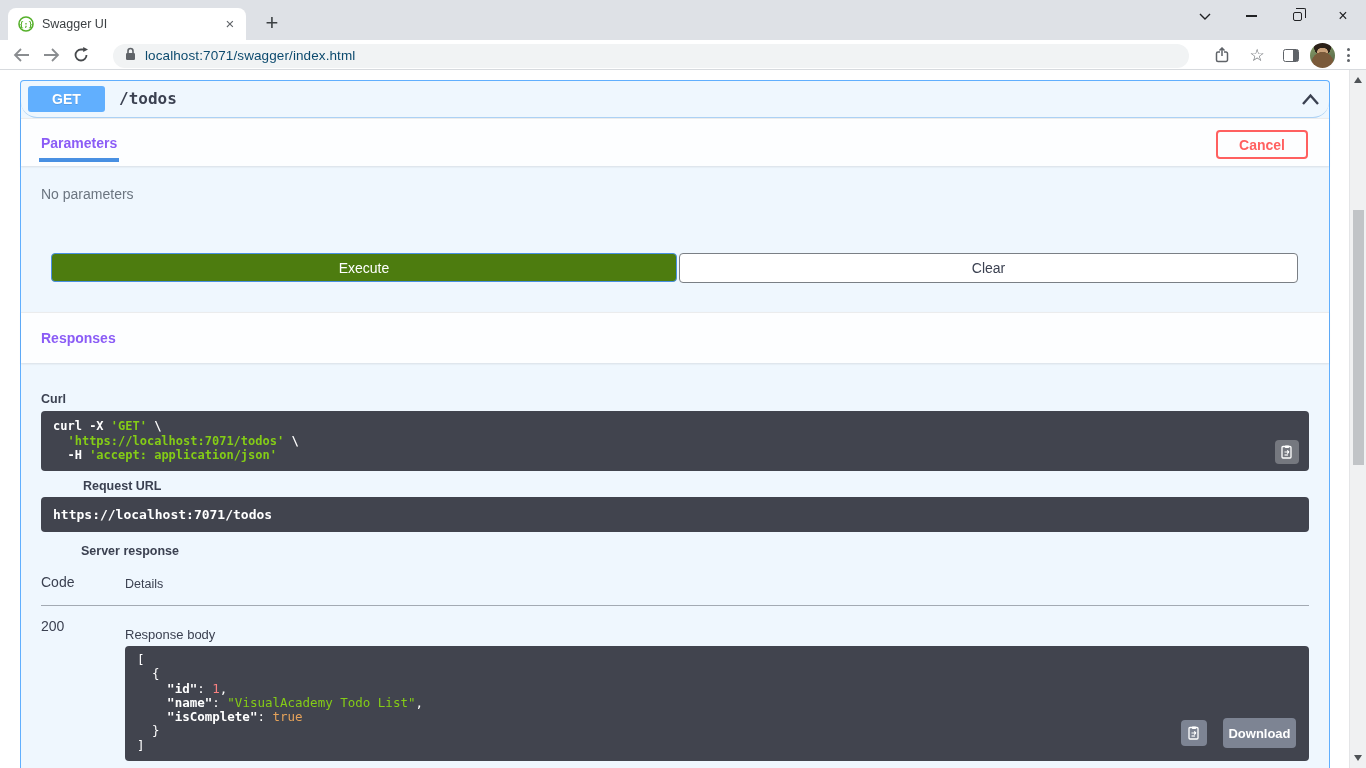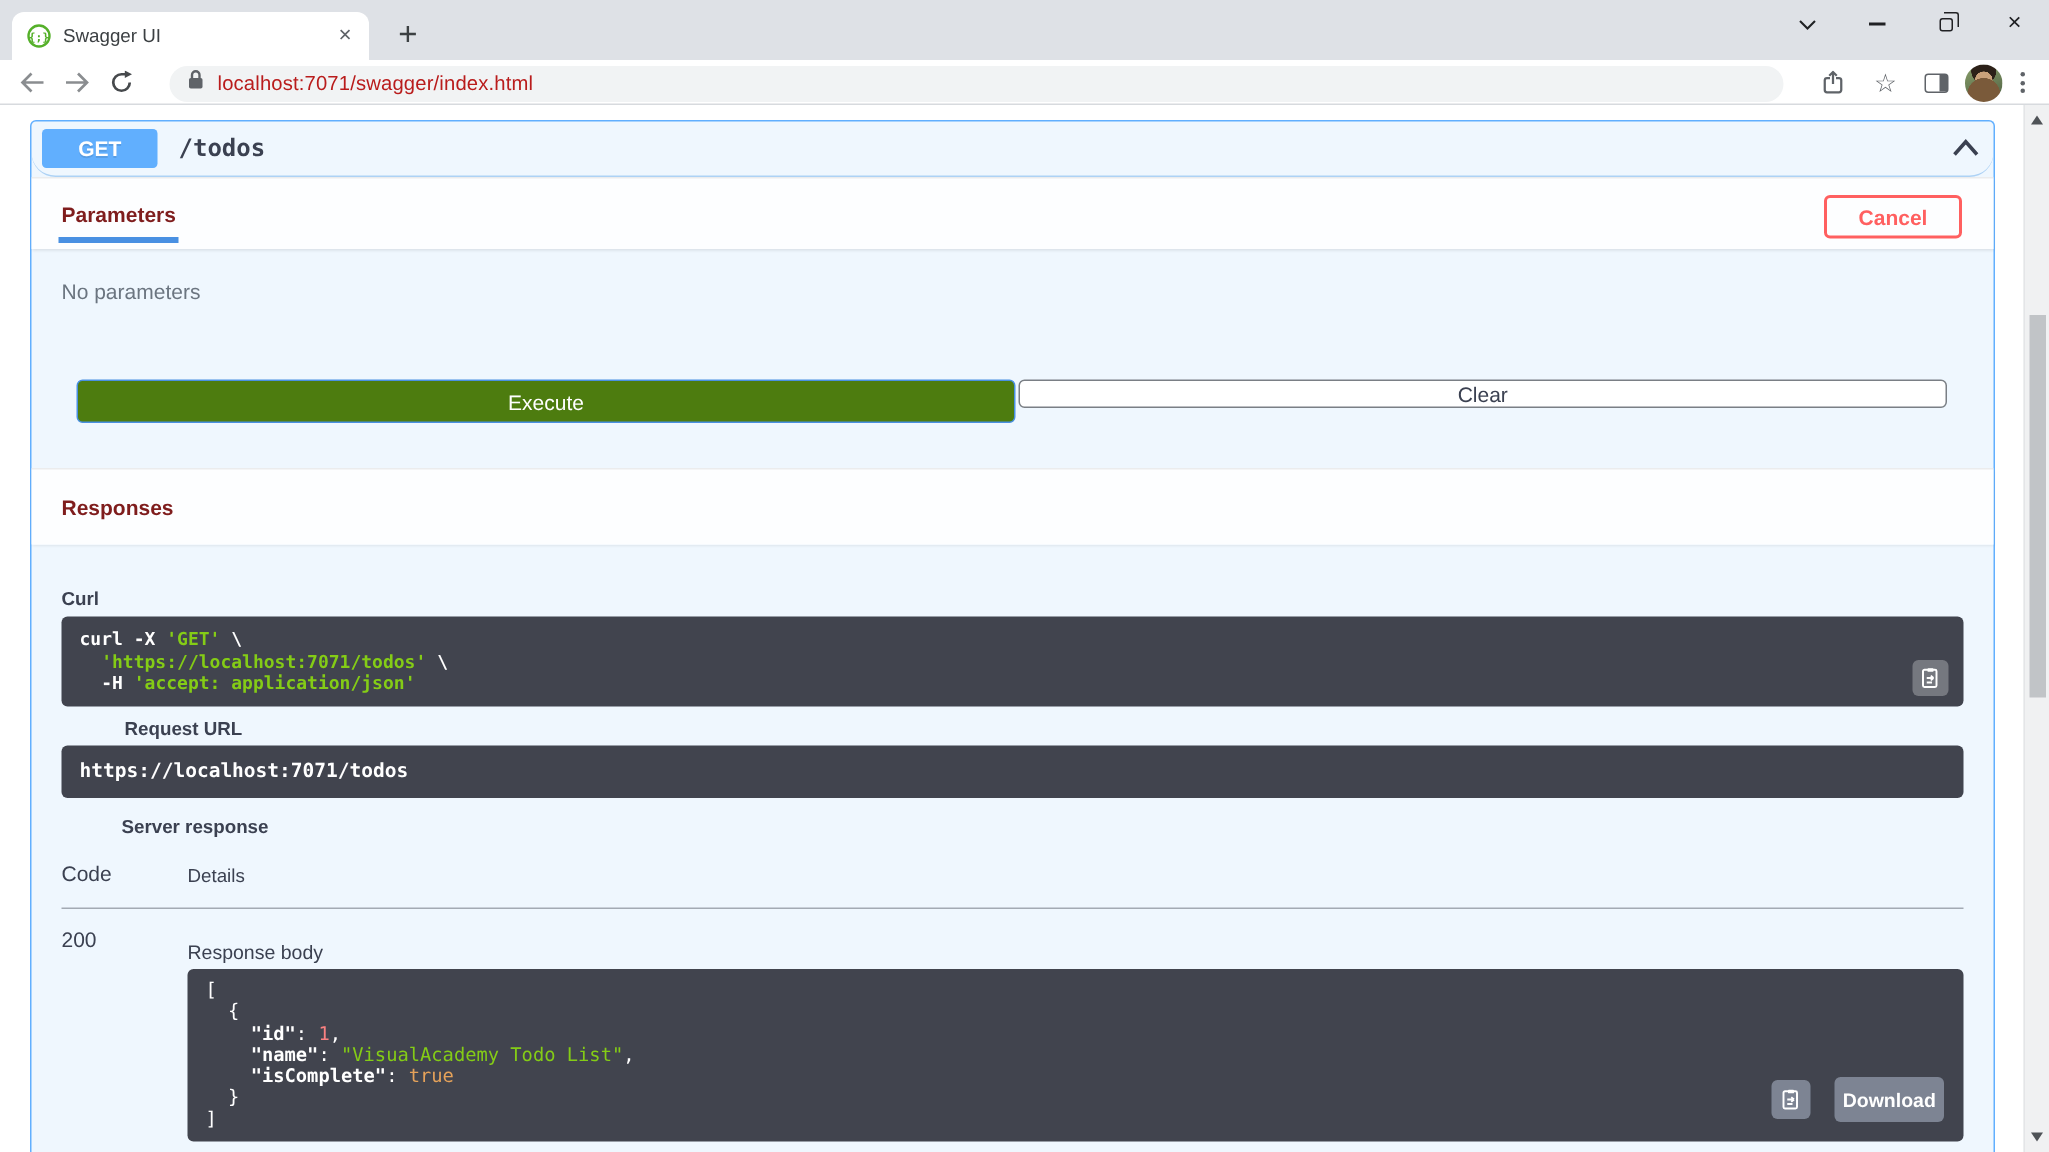--- a/index.html
+++ b/index.html
@@ -15,21 +15,21 @@
   .wincontrols { position:absolute; right:0; top:0; height:32px; display:flex; align-items:center; }
   .winbtn { width:46px; height:32px; display:flex; align-items:center; justify-content:center; color:#202124; }
   .min-glyph { display:block; width:11px; height:1.4px; background:#202124; }
   .restore-glyph { position:relative; width:9px; height:9px; border:1.3px solid #202124; border-radius:2px; }
   .restore-glyph:before { content:""; position:absolute; left:2px; top:-4.5px; width:9px; height:9px; border-top:1.3px solid #202124; border-right:1.3px solid #202124; border-radius:0 2px 0 0; }
   .close-glyph { font-size:16px; font-weight:300; }
 
   .addressbar { position:absolute; left:0; top:40px; width:1366px; height:30px; background:#fff; border-bottom:1px solid #d7dade; display:flex; align-items:center; }
   .navicon { width:30px; height:26px; display:flex; align-items:center; justify-content:center; }
   .omnibox { position:absolute; left:113px; top:3.5px; width:1076px; height:24px; background:#f1f3f4; border-radius:12px; display:flex; align-items:center; padding:0 12px; }
-  .urltext { font-size:13.5px; color:#b91c1c; margin-left:9px; letter-spacing:.1px; }
+  .urltext { font-size:13.5px; color:#0c4a6e; margin-left:9px; letter-spacing:.1px; }
   .bar-right { position:absolute; right:8px; top:0; height:30px; display:flex; align-items:center; gap:4px; }
   .star-ic { font-size:17px; color:#5f6368; }
   .sidepanel-ic { width:16px; height:13px; border:1.6px solid #5f6368; border-radius:2.5px; position:relative; }
   .sidepanel-ic:before { content:""; position:absolute; right:0; top:0; width:5px; height:100%; background:#5f6368; }
   .avatar { width:25px; height:25px; border-radius:50%;
     background:
       radial-gradient(circle at 50% 80%, #7a5a3a 0 46%, transparent 47%),
       radial-gradient(circle at 50% 42%, #caa27a 0 30%, transparent 31%),
       radial-gradient(circle at 50% 18%, #2c2118 0 34%, transparent 35%),
       linear-gradient(160deg,#8aa06a,#4c5e42); }
@@ -47,27 +47,27 @@
   
   .opblock { position:absolute; left:20px; top:10px; width:1310px; height:689px; background:#eff7fe; border:1px solid #61affe; border-bottom:none; border-radius:4px 4px 0 0; }
   .op-header { position:absolute; left:0; top:0; width:100%; height:37px; border-bottom:1px solid #add2f5; display:flex; align-items:center; cursor:pointer;border-radius:16px; }
   .method-badge { position:absolute; left:7px; top:5px; width:77px; height:26px; background:#61affe; border-radius:3px; color:#fff; font-weight:bold; font-size:14px; text-align:center; line-height:26px; text-shadow:0 1px 0 rgba(0,0,0,.1); }
   .endpoint-path { position:absolute; left:98px; top:0; line-height:36px; font-family:"DejaVu Sans Mono", monospace; font-size:16px; font-weight:600; color:#3b4151; }
   .collapse-ic { position:absolute; right:9px; top:11px; }
 
   .sec-header { position:absolute; left:0; width:100%; background:rgba(255,255,255,.85); box-shadow:0 1px 2px rgba(0,0,0,.1); border-top:1px solid rgba(0,0,0,.07); }
   .params-header { top:37px; height:48px; }
   .resp-header { top:231px; height:51px; }
-  .sec-title { position:absolute; left:20px; top:50%; transform:translateY(-50%); font-size:14px; font-weight:bold; color:#7f1d1d; }
+  .sec-title { position:absolute; left:20px; top:50%; transform:translateY(-50%); font-size:14px; font-weight:bold; color:#8b5cf6; }
   .tab-underline { position:absolute; left:18px; top:39px; width:80px; height:4px; background:#4990e2; }
   .cancel-btn { position:absolute; left:1195px; top:11px; width:92px; height:29px; background:transparent; border:2px solid #ff6060; border-radius:4px; color:#ff6060; font-size:14px; font-weight:600; font-family:"Liberation Sans",sans-serif; cursor:pointer; }
 
   .no-params { position:absolute; left:20px; top:105px; font-size:14px; color:#6b7580; }
   .execute-btn { position:absolute; left:30px; top:172px; width:626px; height:29px; background:#4d7c0f; border:1px solid #4990e2; border-radius:4px; color:#fff; font-size:14px; font-weight:500; font-family:"Liberation Sans",sans-serif; cursor:pointer; }
-  .clear-btn { position:absolute; left:658px; top:172px; width:619px; height:19px; background:#fff; border:1px solid #7a7f85; border-radius:4px; color:#3b4151; font-size:14px; font-weight:500; font-family:"Liberation Sans",sans-serif; cursor:pointer; }
+  .clear-btn { position:absolute; left:658px; top:172px; width:619px; height:30px; background:#fff; border:1px solid #7a7f85; border-radius:4px; color:#3b4151; font-size:14px; font-weight:500; font-family:"Liberation Sans",sans-serif; cursor:pointer; }
 
   .mini-label { position:absolute; font-size:12.5px; font-weight:600; color:#3b4151; }
   .codeblock { position:absolute; background:#41444e; border-radius:4px; font-family:"DejaVu Sans Mono", monospace; color:#fff; }
   .curl-block { left:20px; top:330px; width:1268px; height:60px; padding:8px 12px; font-size:12px; font-weight:600; line-height:14.5px; white-space:pre; }
   .requrl-block { left:20px; top:416px; width:1268px; height:35px; font-size:13px; font-weight:bold; line-height:35px; padding:0 12px; white-space:pre; }
   .body-block { left:104px; top:565px; width:1184px; height:115px; padding:7px 12px; font-size:12.5px; line-height:14.3px; white-space:pre; }
 
   .tok-s { color:#84cc16; }
   .tok-n { color:#f98181; }
   .tok-b { color:#e5a25a; }

